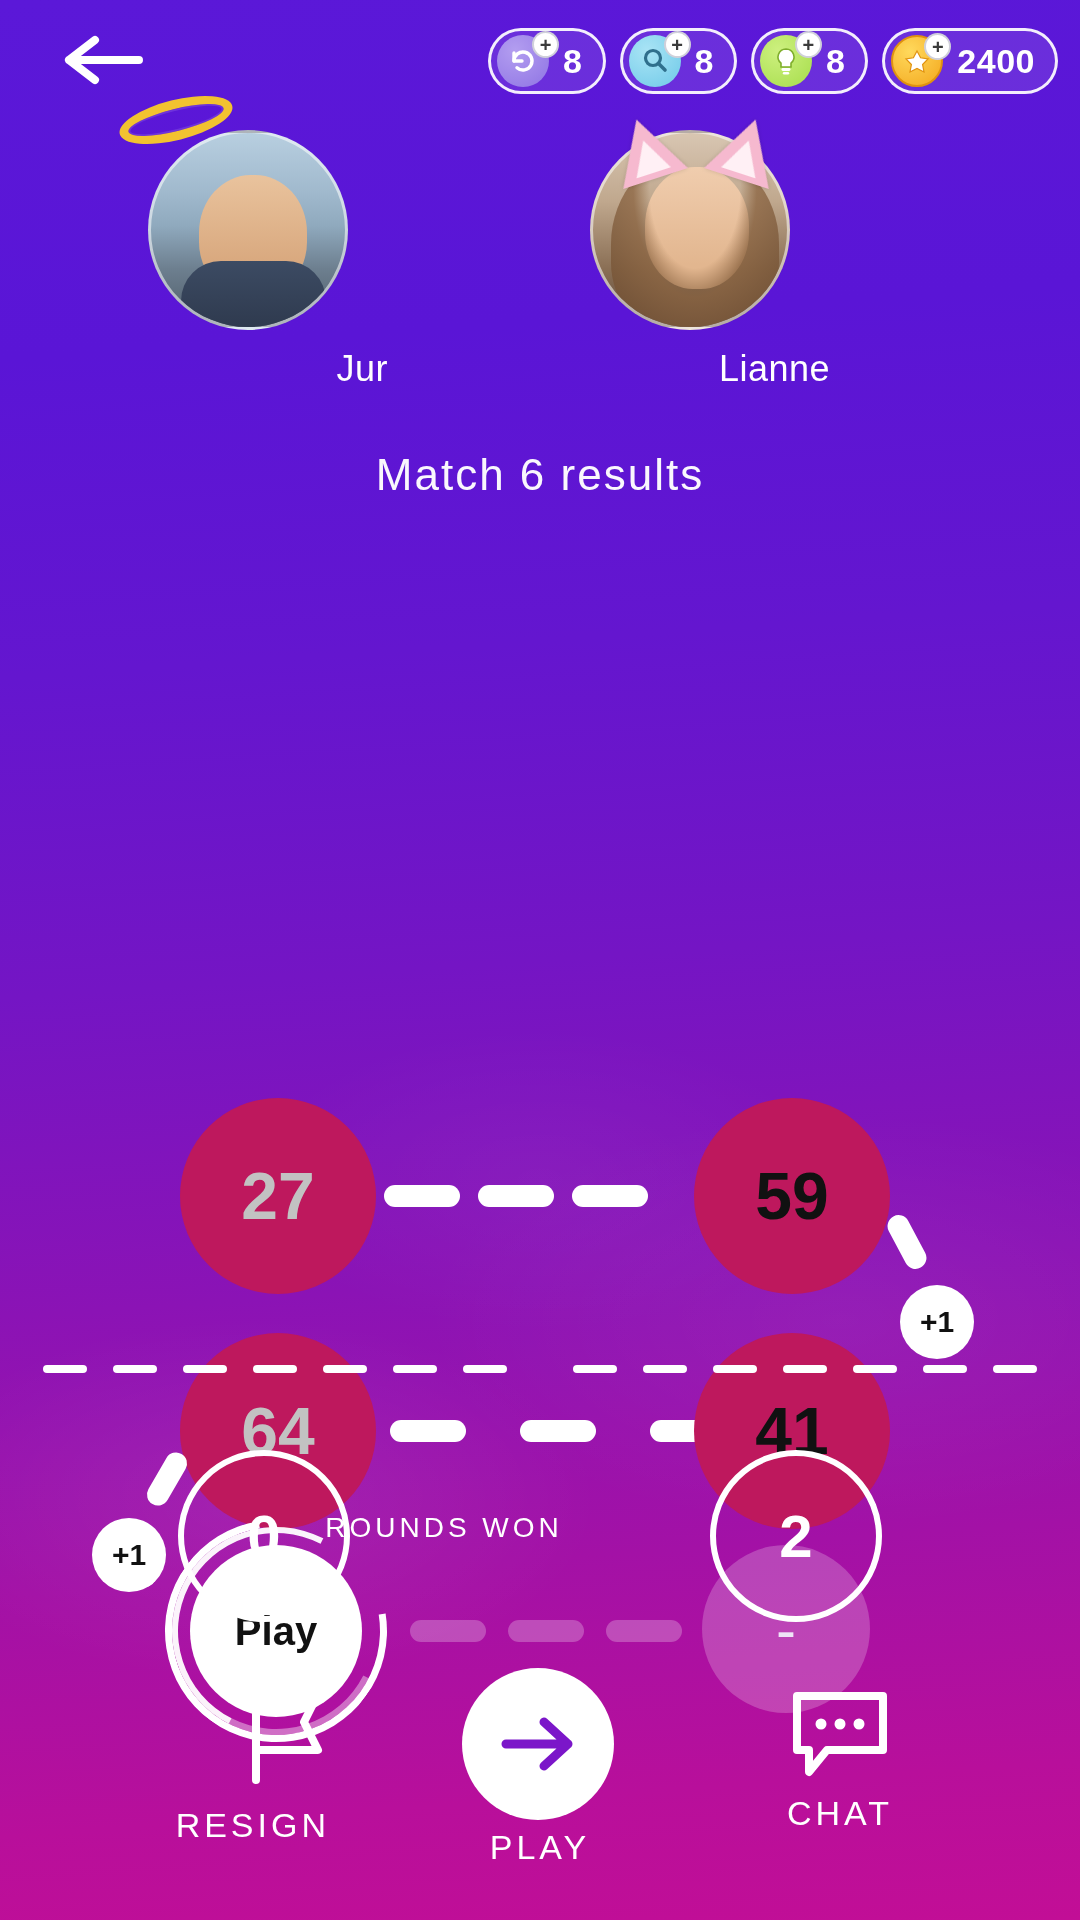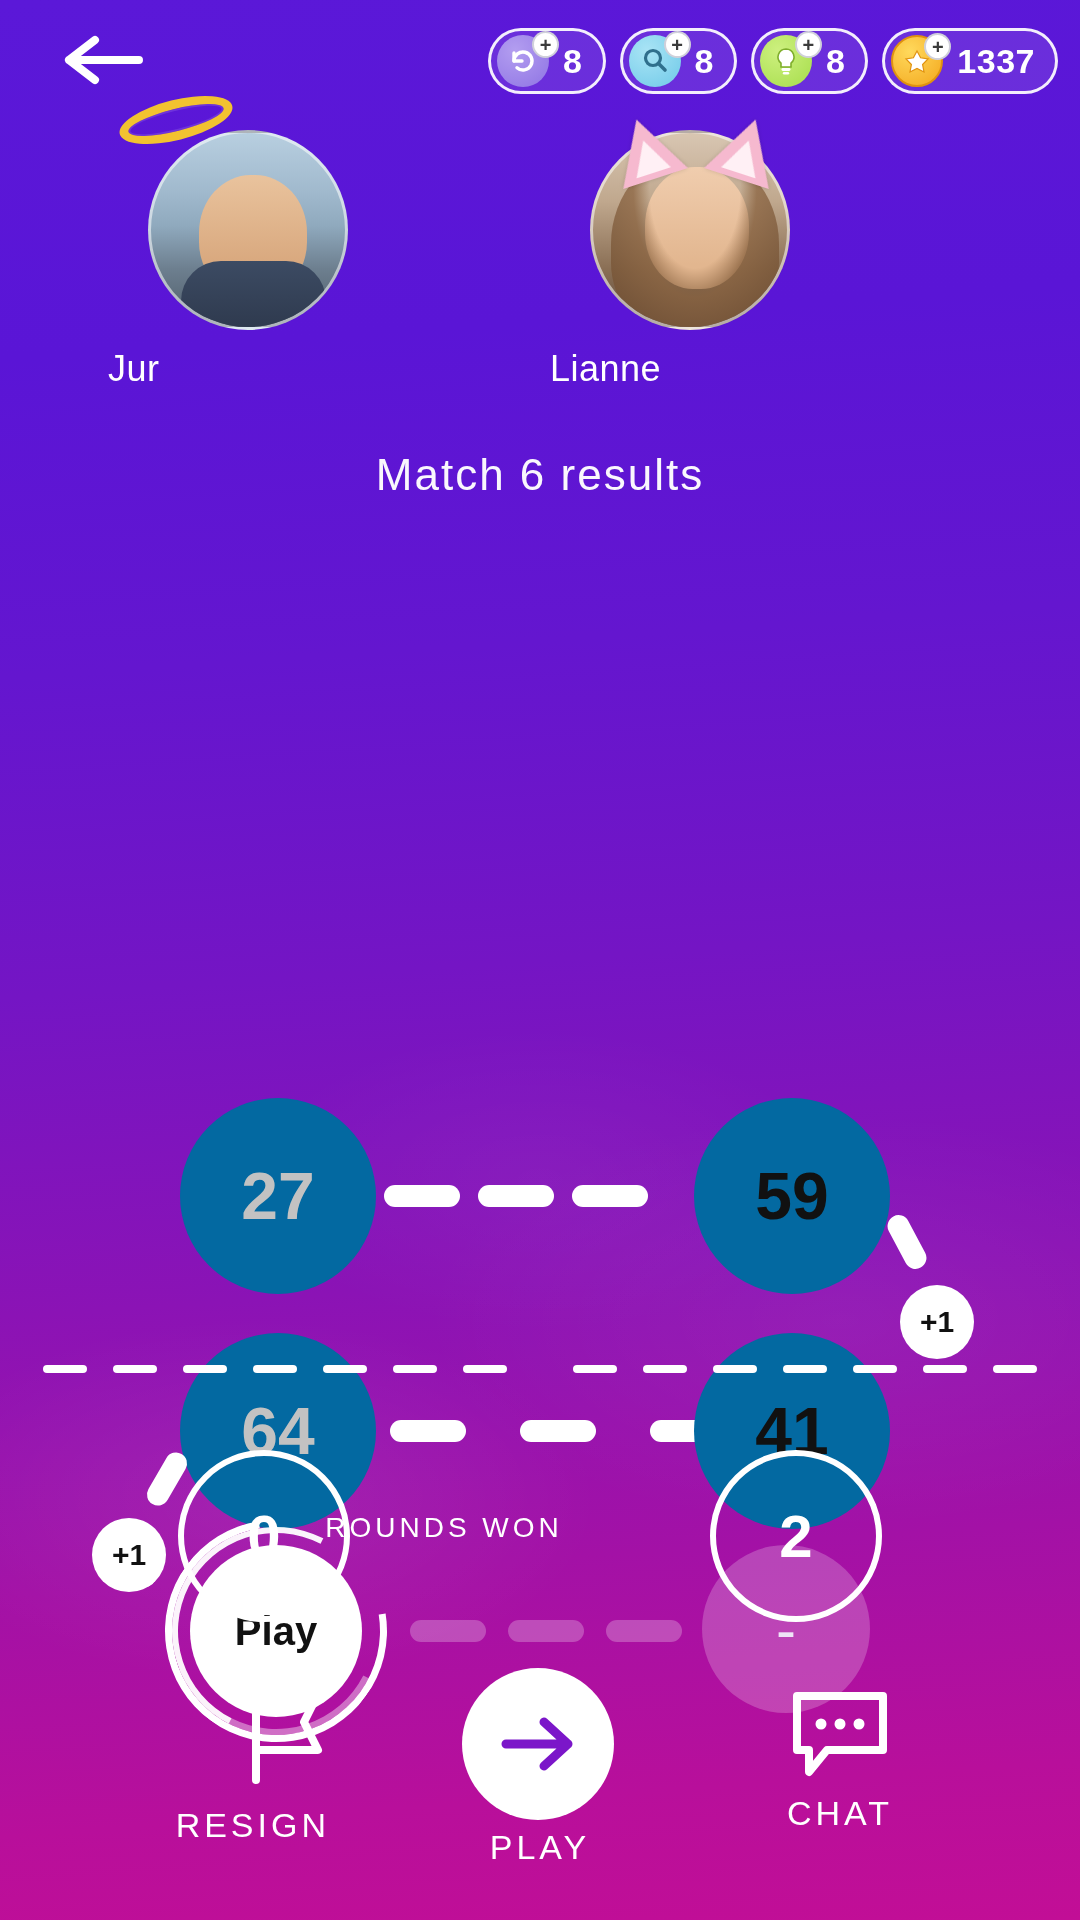--- a/index.html
+++ b/index.html
@@ -61,21 +61,21 @@
     font-size: 20px; font-weight: 700; line-height: 25px; text-align: center;
     border: 2px solid rgba(120,120,150,0.35);
   }
   .ic-undo { background: radial-gradient(circle at 35% 30%, #b39ef0, #8f74e4); }
   .ic-search { background: radial-gradient(circle at 35% 30%, #a9e4f5, #6fc9e8); }
   .ic-bulb { background: radial-gradient(circle at 35% 30%, #cdf07f, #a6dd4b); }
   .ic-coin { background: radial-gradient(circle at 35% 30%, #ffd95c, #f3a71d); border:2px solid #e0920f; }
 
   
   .player {
-    position: absolute; width: 280px; text-align: left;
+    position: absolute; width: 280px; text-align: right;
   }
   .player.left { left: 108px; top: 130px; }
   .player.right { left: 550px; top: 130px; }
   .avatar {
     width: 200px; height: 200px; border-radius: 50%;
     margin: 0 auto; overflow: hidden; position: relative;
     border: 3px solid rgba(255,255,255,0.55);
   }
   .avatar-jur {
     background:
@@ -139,21 +139,21 @@
     letter-spacing: 2px; font-weight: 400; opacity: .97;
   }
 
   
   .board { position: absolute; top: 545px; left: 0; width: 1080px; height: 800px; }
   .node {
     position: absolute; border-radius: 50%;
     display: flex; align-items: center; justify-content: center;
     font-weight: 700;
   }
-  .node.big { width: 196px; height: 196px; background: #0369a1; font-size: 66px; }
+  .node.big { width: 196px; height: 196px; background: #be185d; font-size: 66px; }
   .node.dim { color: #c2c2c2; }
   .node.solid { color: #111; }
   .node.pending {
     background: rgba(255,255,255,0.22);
     color: #efe3f7; font-size: 60px; font-weight: 400;
   }
   .plusnode {
     position: absolute; width: 74px; height: 74px; border-radius: 50%;
     background: #fff; color: #111; font-size: 30px; font-weight: 700;
     display: flex; align-items: center; justify-content: center;
@@ -261,21 +261,21 @@
       <span class="cnt">8</span>
     </div>
 
     <div class="pill">
       <div class="icon-circle ic-coin">
         <svg width="32" height="32" viewBox="0 0 32 32">
           <polygon points="16,6 19.6,12.8 27,14 21.6,19.5 23,27 16,23.4 9,27 10.4,19.5 5,14 12.4,12.8" fill="#ffffff" stroke="#e0920f" stroke-width="1.2"></polygon>
         </svg>
         <span class="plus-badge">+</span>
       </div>
-      <span class="cnt">1337</span>
+      <span class="cnt">2400</span>
     </div>
 
   </div>
 </div>
 
 <div class="player left">
   <div class="avatar avatar-jur"></div>
   <div class="pname">Jur</div>
 </div>
 <div class="halo"></div>

